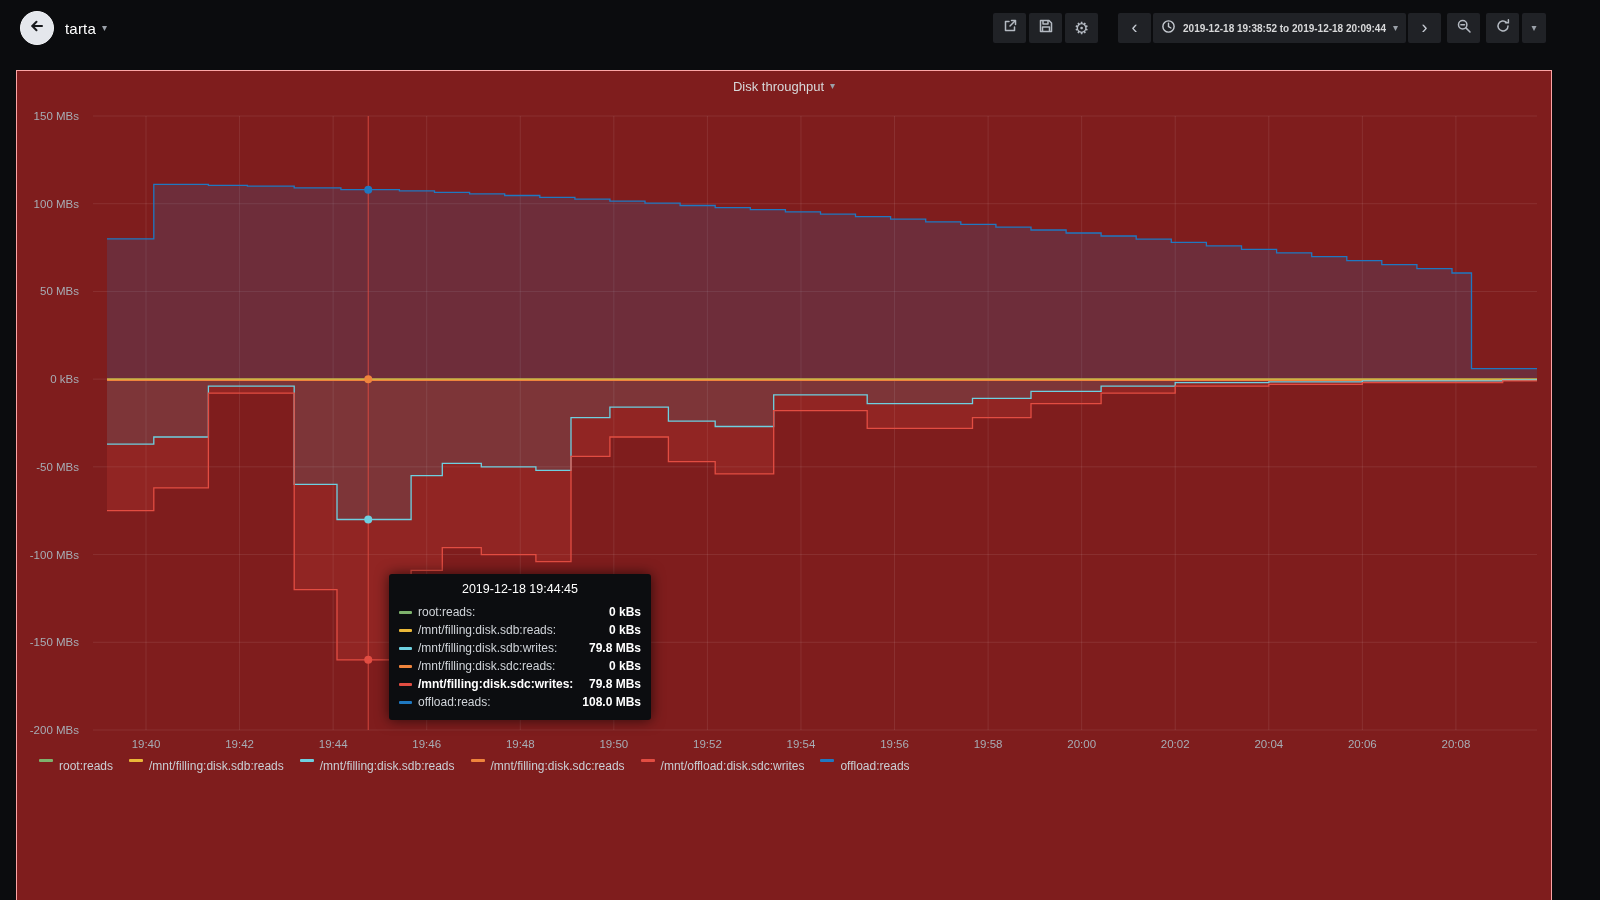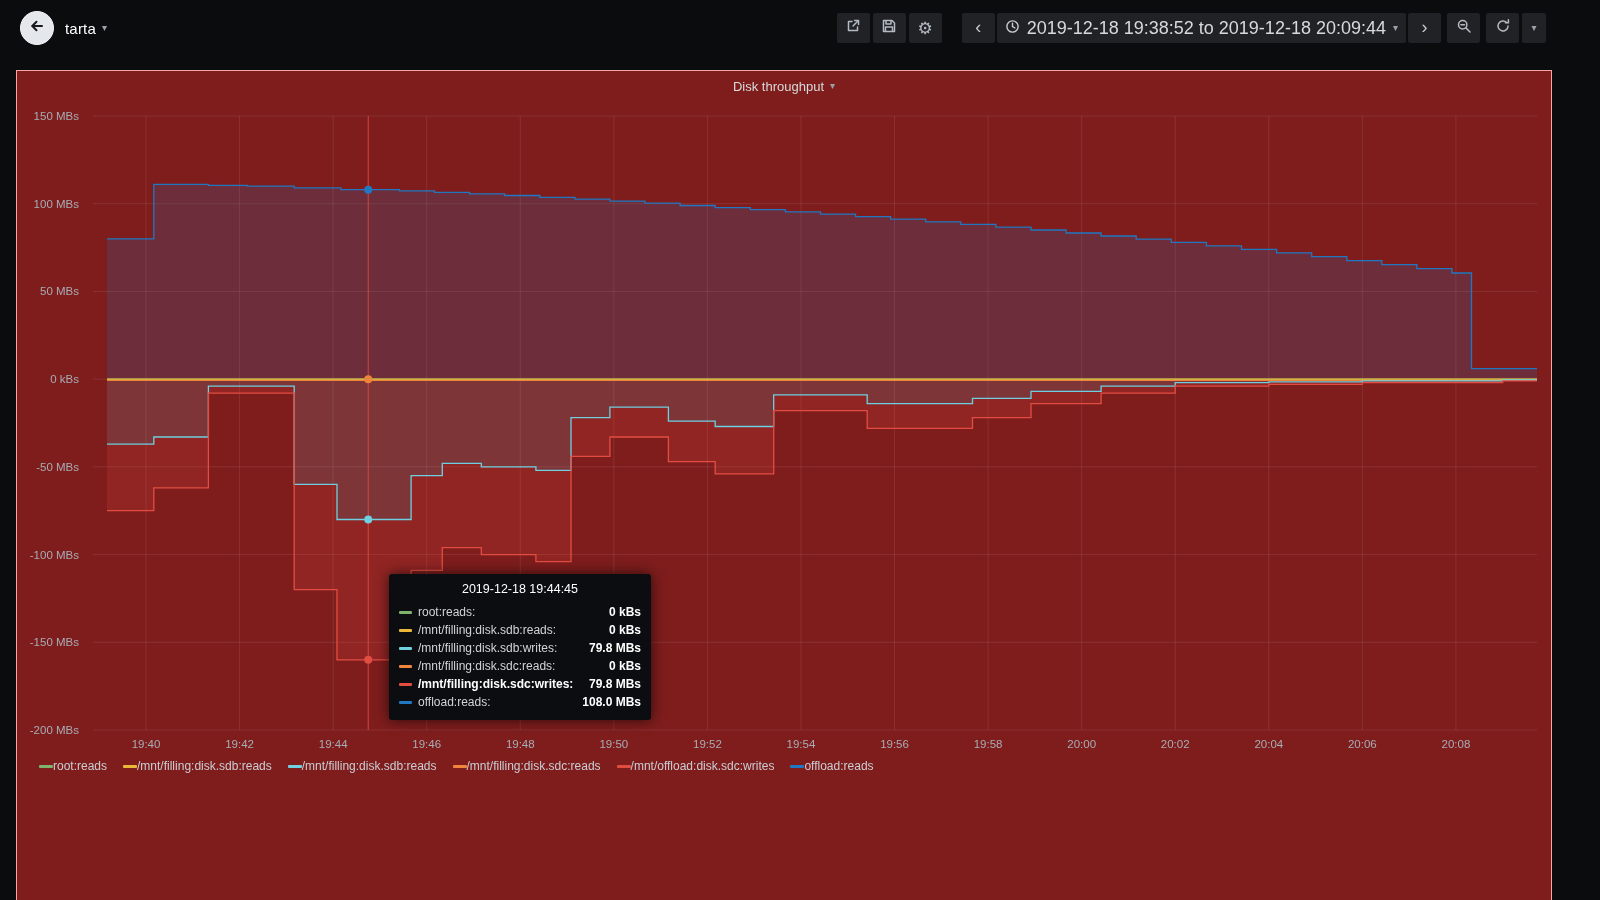--- a/index.html
+++ b/index.html
@@ -27,21 +27,21 @@
   .nav-right { margin-left:auto; display:flex; align-items:center; }
   .btn-group { display:flex; gap:3px; }
   .icon-btn {
     height:30px; min-width:33px; padding:0 8px; background:#202226;
     display:flex; align-items:center; justify-content:center; gap:7px;
     color:#b4bac2; cursor:pointer; border-radius:2px;
   }
   .chev { font-size:18px; color:#c7ccd3; line-height:1; padding-bottom:2px; }
   .gear-glyph { font-size:17px; line-height:1; color:#b4bac2; }
   .time-group { display:flex; gap:2px; margin-left:20px; }
-  .time-text { font-size:18px; color:#d8d9da; white-space:nowrap; }
+  .time-text { font-size:10px; color:#d8d9da; white-space:nowrap;font-weight:bold; }
   .ml6 { margin-left:6px; }
 
   
   .panel {
     position:absolute; left:16px; top:70px; width:1536px; height:876px;
     background:#7f1d1d; border:1px solid #fca5a5;
   }
   .panel-header {
     position:absolute; top:0; left:0; width:100%; height:30px;
     display:flex; align-items:center; justify-content:center; gap:6px;
@@ -49,21 +49,21 @@
   }
   .panel-title { font-size:13px; font-weight:500; color:#d8d9da; }
   #chart { position:absolute; left:0; top:0; z-index:1; }
   .axis-label { fill:#a7adb5; font-size:11.5px; font-family:"Liberation Sans", sans-serif; }
 
   
   .legend {
     position:absolute; left:22px; top:688px; display:flex; flex-wrap:wrap;
     gap:0 16px; font-size:12px; color:#c9ced4; z-index:2;
   }
-  .legend-item { display:flex; align-items:center; cursor:pointer; }
+  .legend-item { display:flex; align-items:flex-start; gap:6px; cursor:pointer; }
   .legend-dash { width:14px; height:3px; border-radius:1px; }
 
   
   .tooltip {
     position:absolute; left:372px; top:503px; width:262px;
     background:#0c0d10; border-radius:3px; padding:8px 10px 9px;
     box-shadow:0 0 14px rgba(0,0,0,0.65); z-index:6; font-size:12px;
   }
   .tt-title { text-align:center; font-weight:400; font-size:12.5px; color:#ffffff; margin-bottom:7px; }
   .tt-row { display:flex; align-items:center; height:18px; color:#d0d4d9; }

